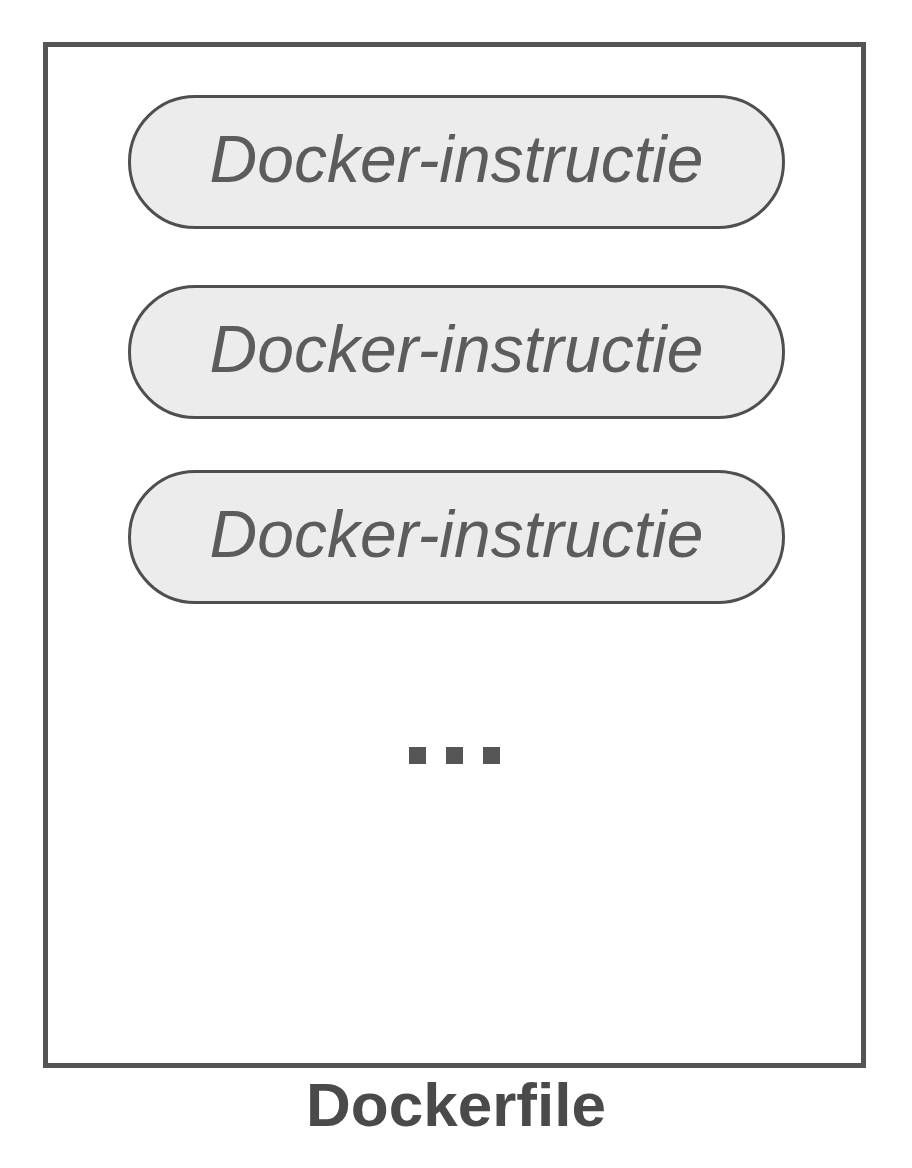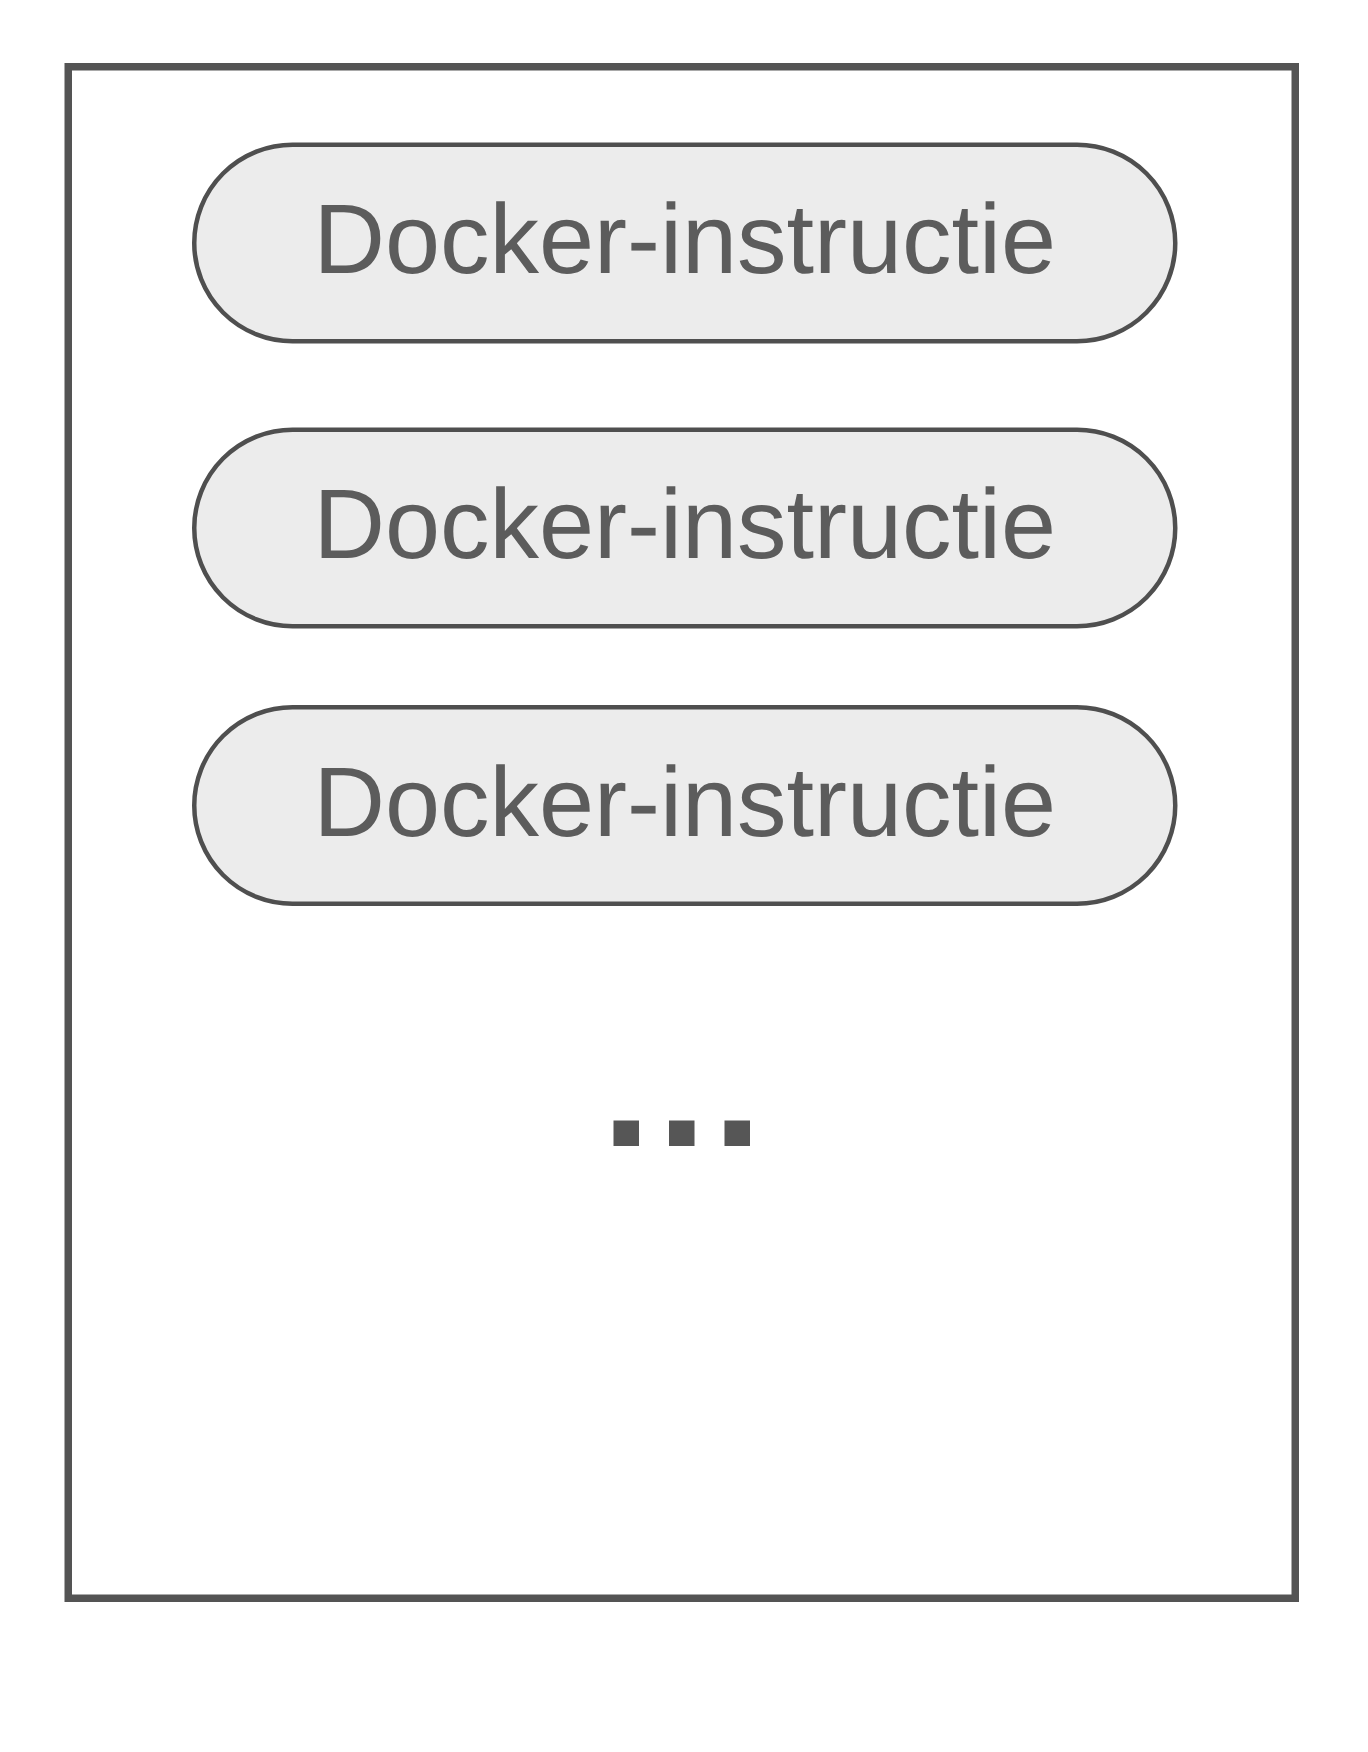--- a/index.html
+++ b/index.html
@@ -30,20 +30,21 @@
     left: 80px;
     width: 657px;
     height: 134px;
     background: #ececec;
     border: 3px solid #4f4f4f;
     border-radius: 67px;
     box-sizing: border-box;
     display: flex;
     align-items: center;
     justify-content: center;
+    font-style: italic;
   }
   .pill-1 { top: 48px; }
   .pill-2 { top: 238px; }
   .pill-3 { top: 423px; }
   .pill-label {
     font-size: 66px;
     line-height: 1;
     color: #5c5c5c;
     letter-spacing: 0px;
     white-space: nowrap;
@@ -96,14 +97,15 @@
     </div>
 
     <div class="ellipsis">
         <span class="ellipsis-dot"></span>
         <span class="ellipsis-dot"></span>
         <span class="ellipsis-dot"></span>
       </div>
 
   </div>
 
+  <div class="caption">Dockerfile</div>
 
 </div>
 
 </body></html>

